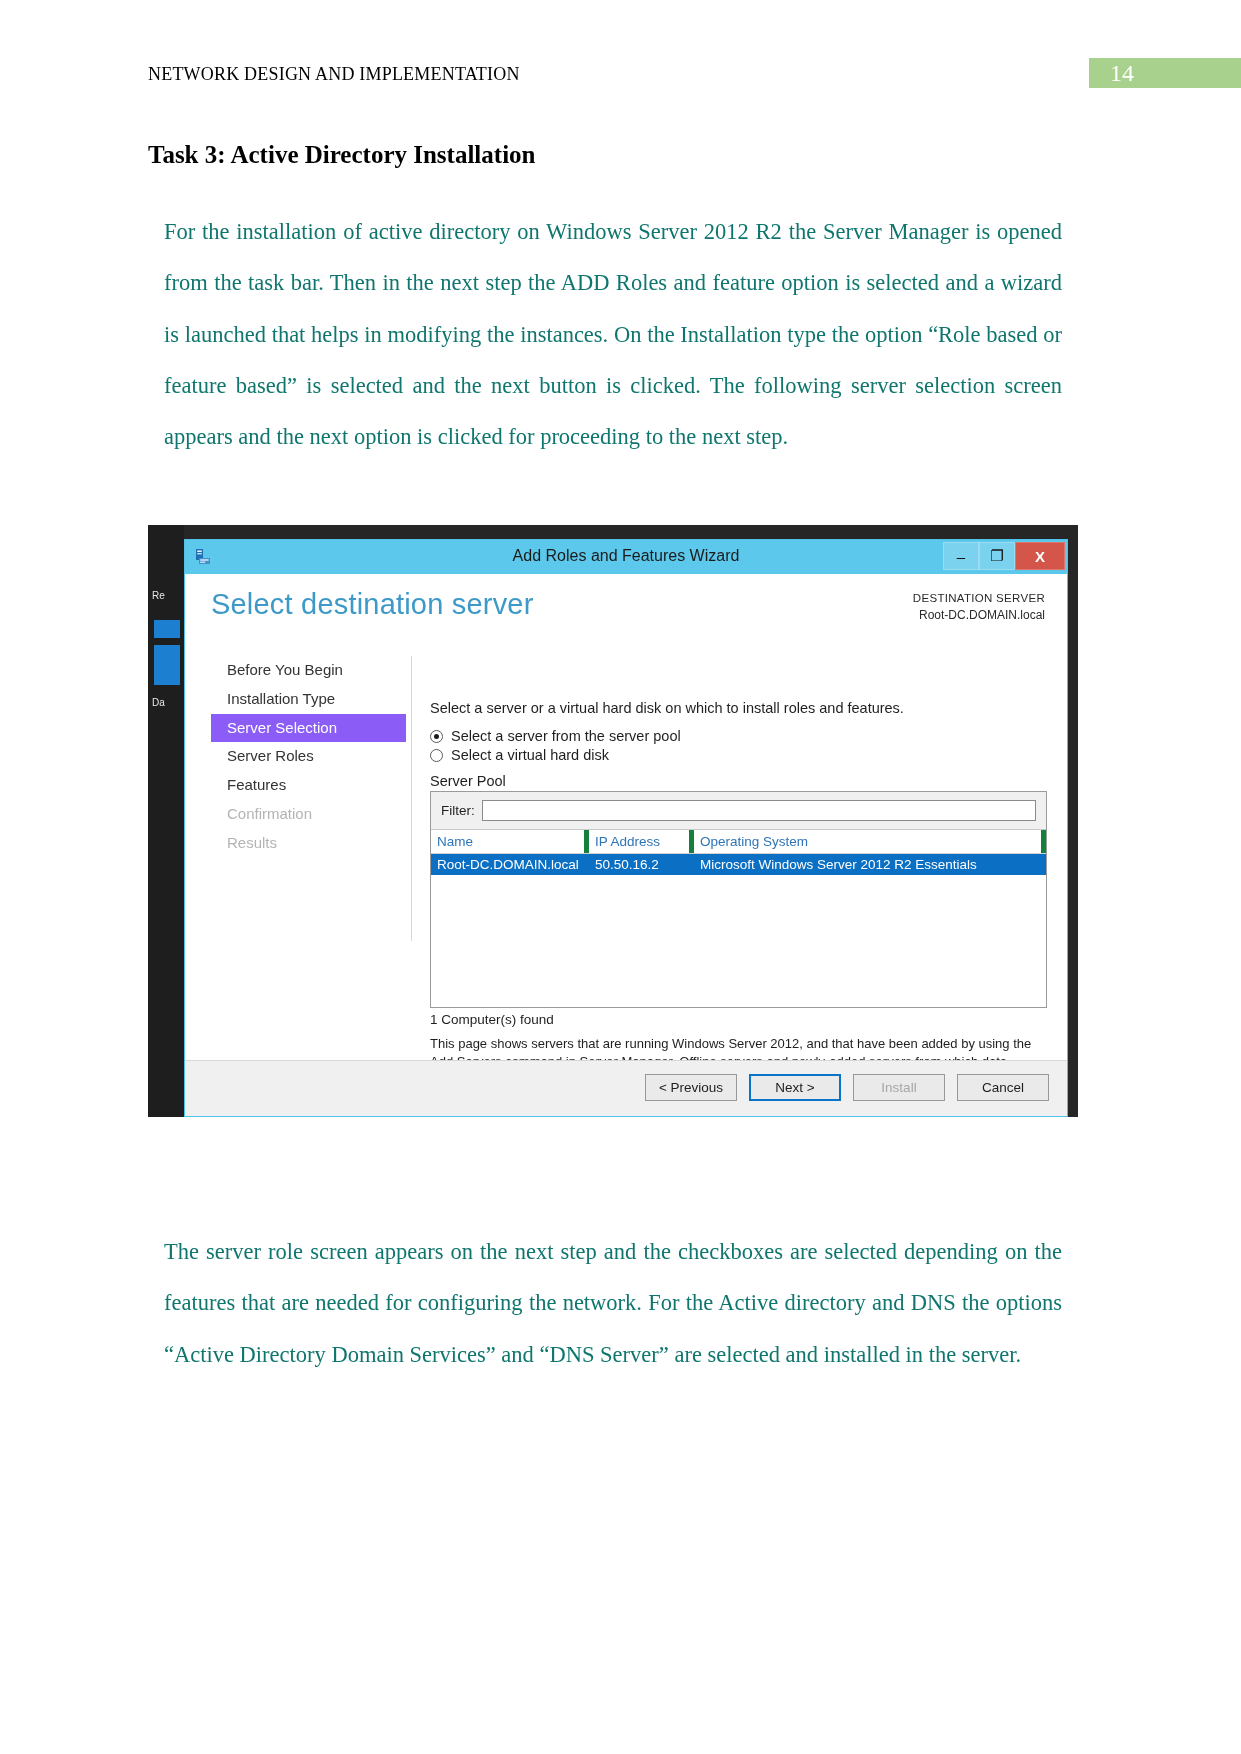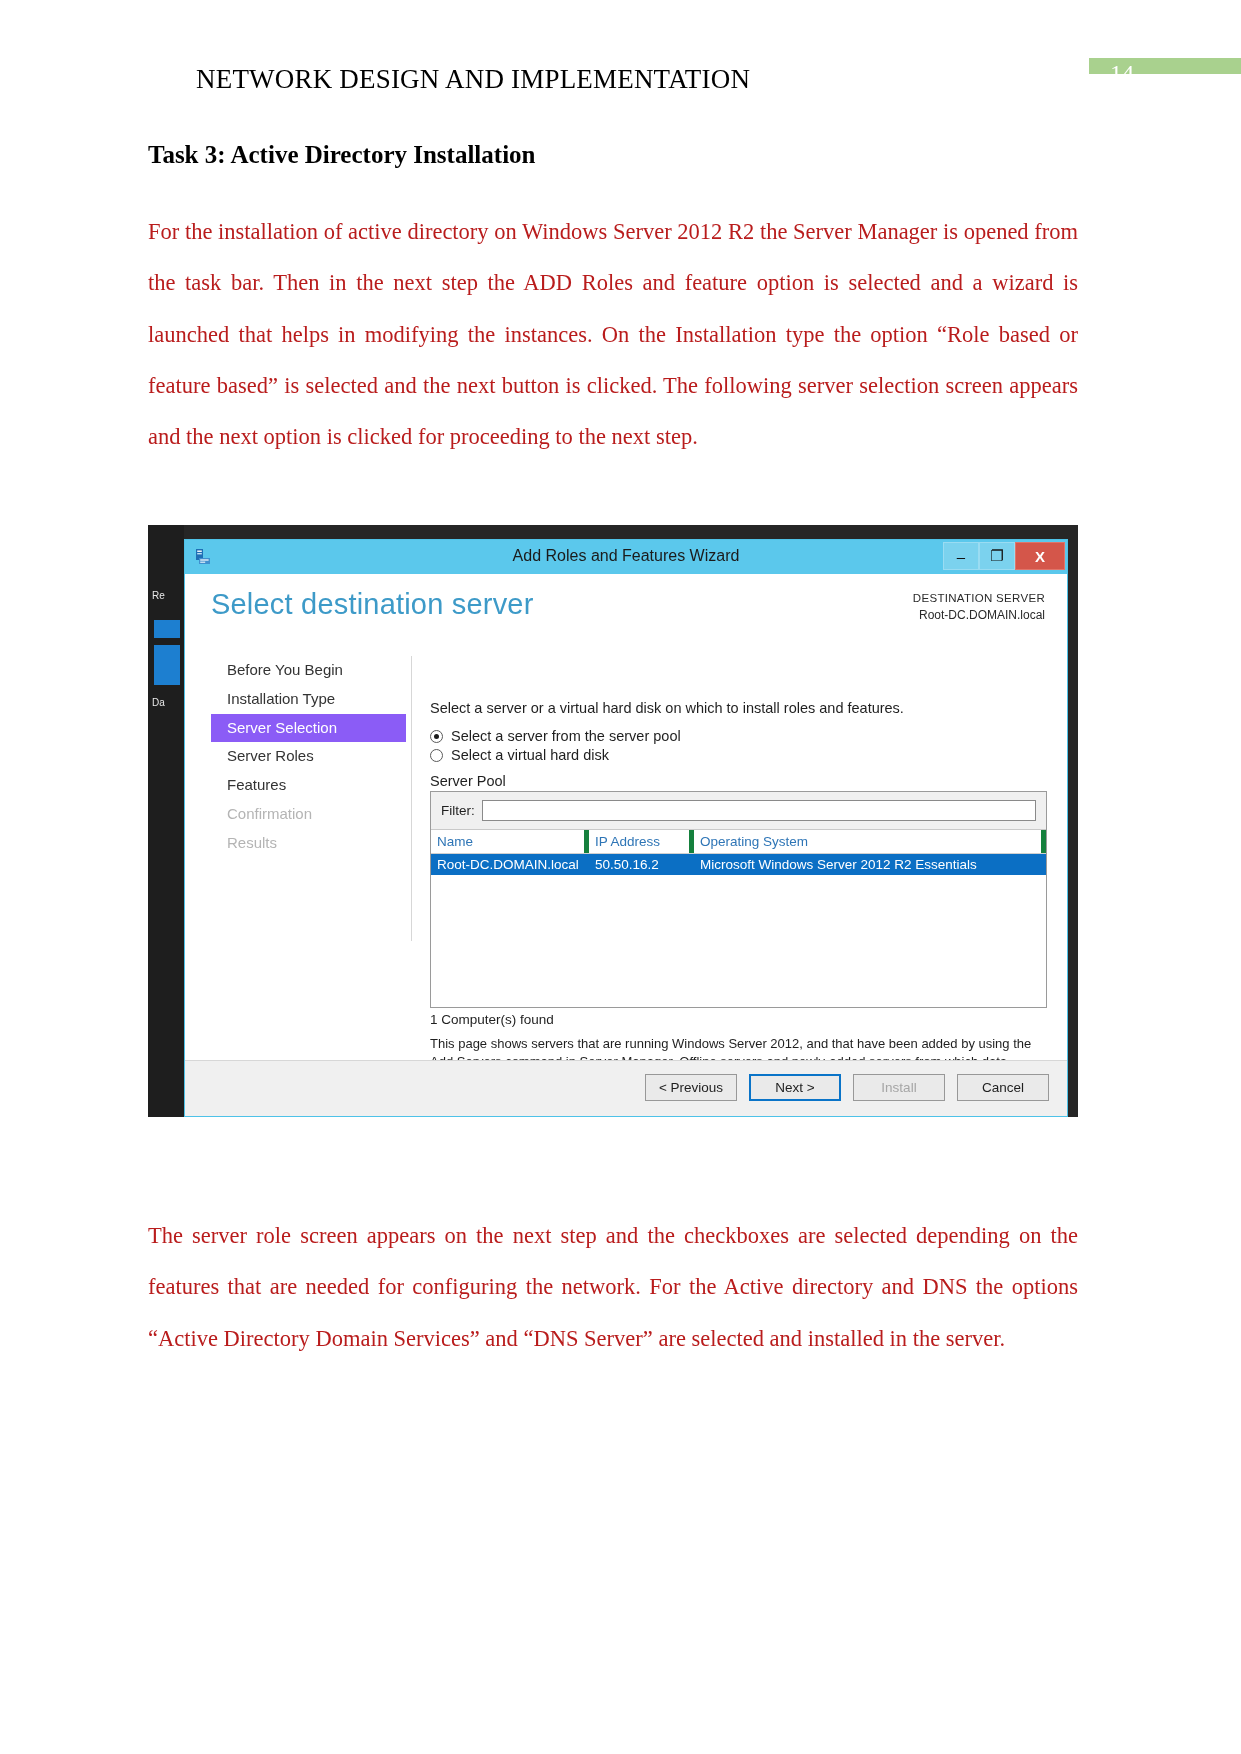--- a/index.html
+++ b/index.html
@@ -15,30 +15,29 @@
 
   
   .page-header {
     position: absolute;
     top: 58px; left: 0; right: 0;
     height: 46px;
   }
   .doc-header-title {
     position: absolute;
     left: 148px; top: 6px;
-    font-size: 27px;
+    font-size: 18px;
     color: #000;
     letter-spacing: 0.2px;
     white-space: nowrap;
-    margin-left: 48px;
   }
   .page-number-badge {
     position: absolute;
     right: 0; top: 0;
-    width: 152px; height: 16px;
+    width: 152px; height: 30px;
     background: #a9d18e;
   }
   .page-number-badge span {
     position: absolute;
     left: 21px; top: 1px;
     color: #ffffff;
     font-size: 24px;
     line-height: 28px;
   }
 
@@ -51,25 +50,25 @@
   }
   .task-heading {
     font-size: 25px;
     font-weight: bold;
     color: #000;
     margin: 0 0 36px 0;
     line-height: 1.2;
   }
   .para {
     font-size: 22.5px;
-    color: #b91c1c;
+    color: #0f766e;
     text-align: justify;
     text-justify: inter-word;
     line-height: 2.28;
-    margin: 0;
+    margin: 16px;
   }
 
   
   .screenshot {
     position: absolute;
     left: 148px;
     top: 525px;
     width: 930px;
     height: 592px;
     background: #262626;

